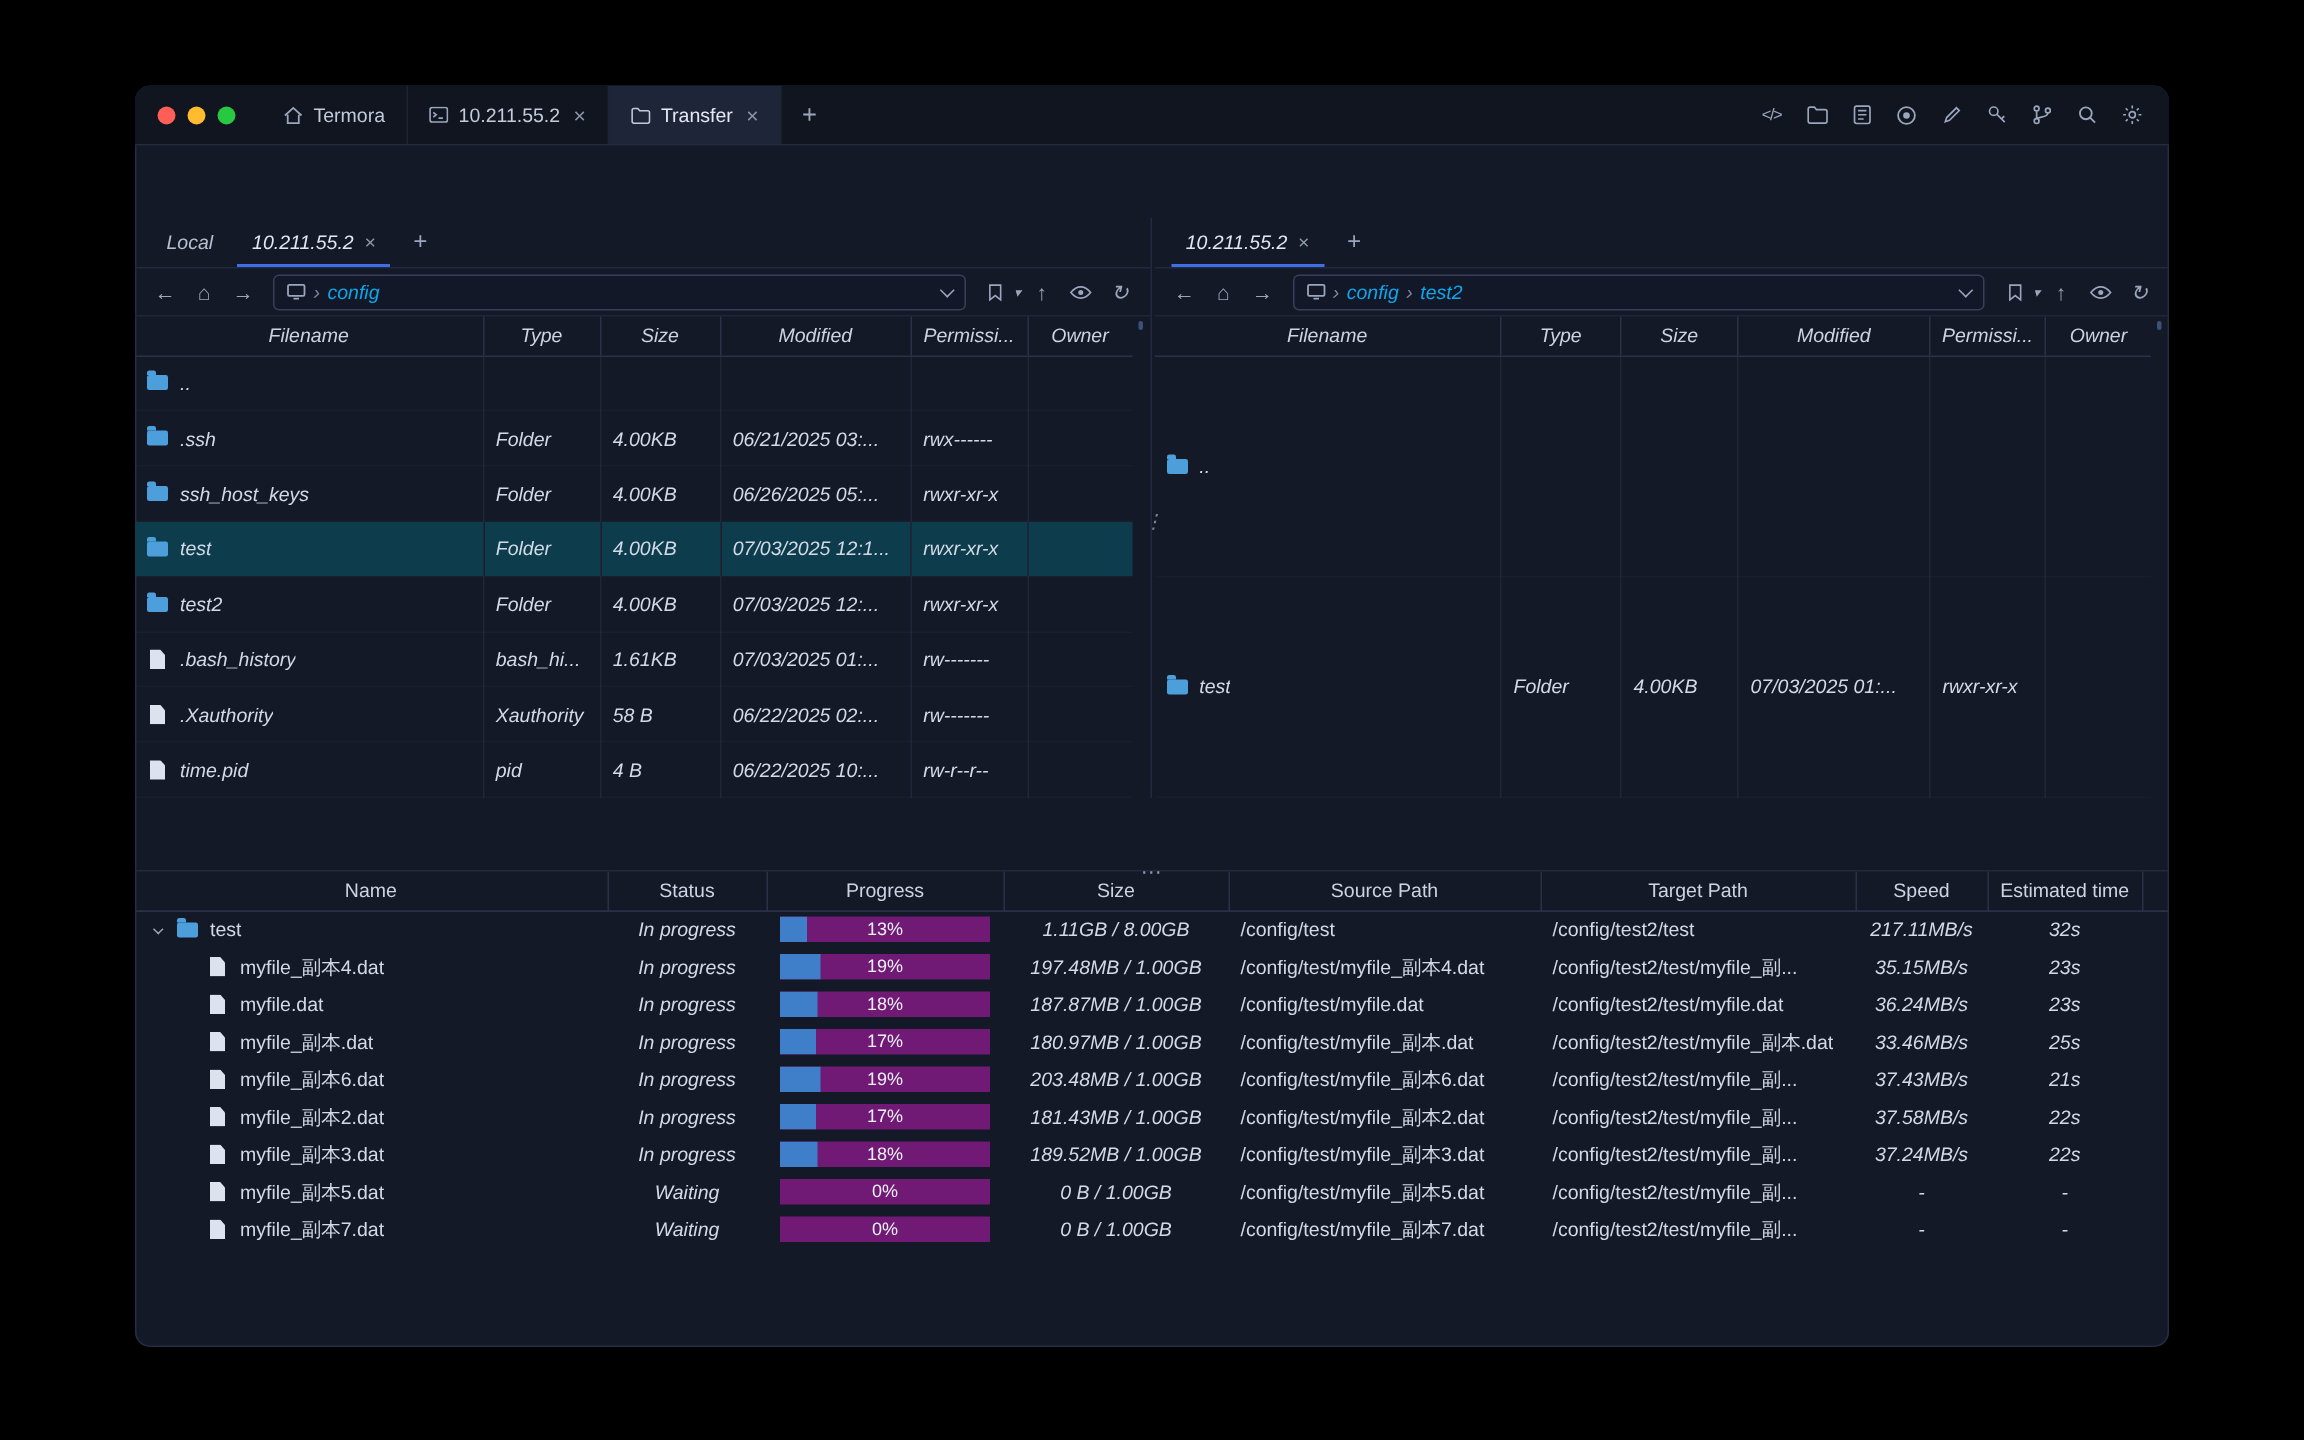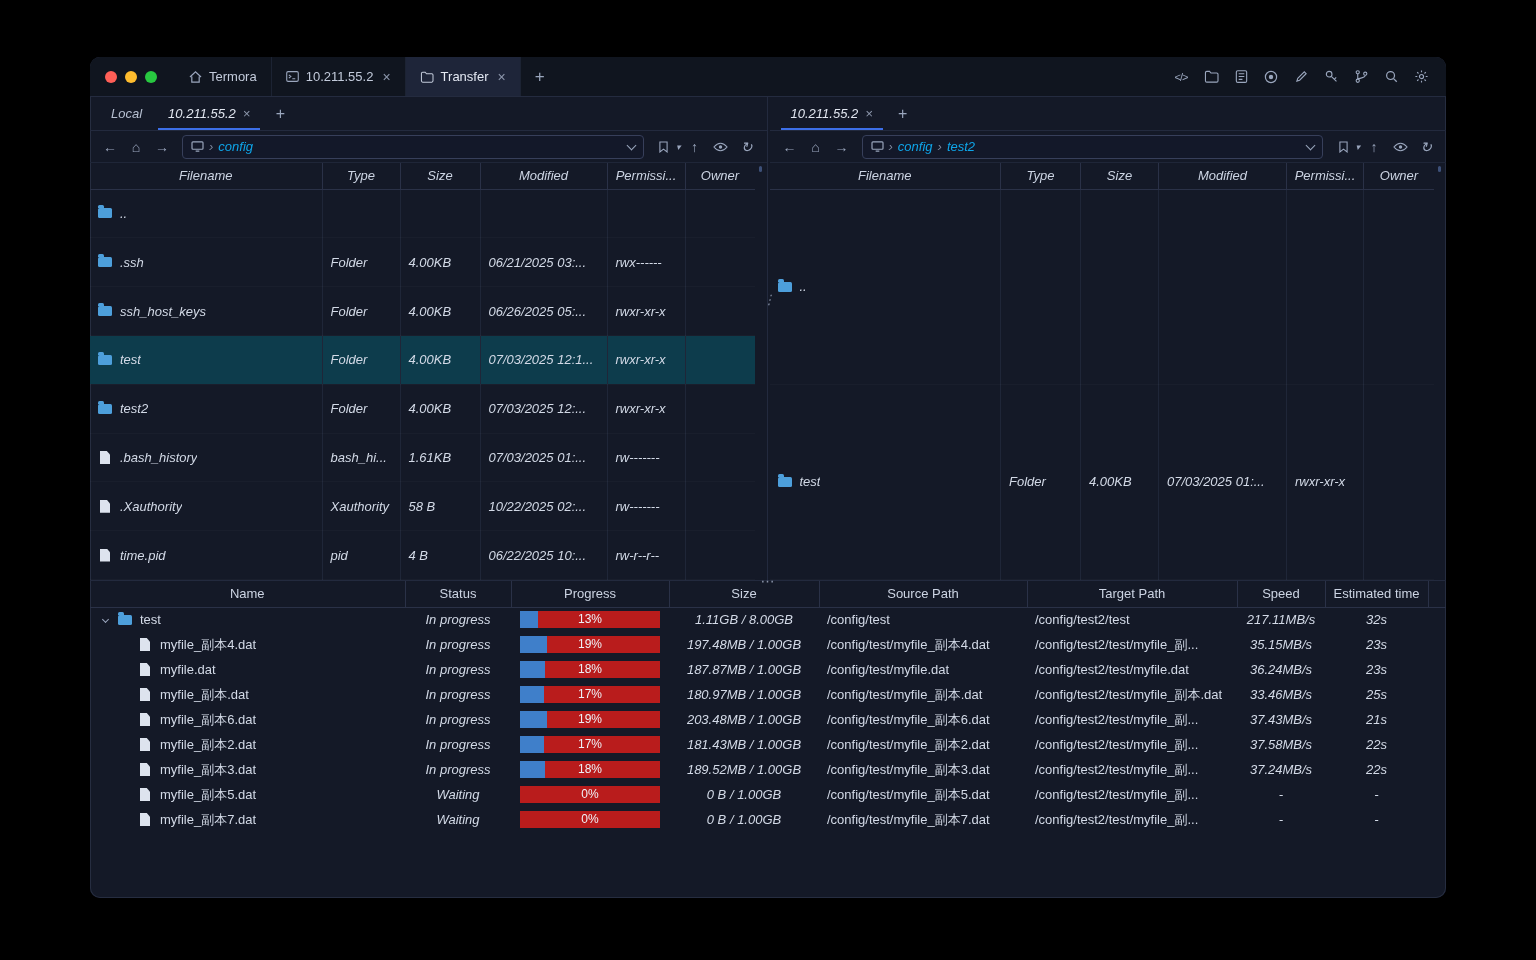--- a/index.html
+++ b/index.html
@@ -1,19 +1,19 @@
 <!DOCTYPE html>
 <html><head>
 <meta charset="utf-8">
 <style>
   * { box-sizing: border-box; margin: 0; padding: 0; }
   html,body { width:1536px; height:960px; background:#000; font-family:"Liberation Sans", sans-serif; }
   .window { position:absolute; left:90px; top:57px; width:1356px; height:841px;
     background:#141927; border-radius:10px; overflow:hidden; color:#d6dce8; font-size:13px;
-    display:flex; flex-direction:column; box-shadow: inset 0 0 0 1px #262d40, 0 25px 70px rgba(0,0,0,.8); }
+    display:flex; flex-direction:column; box-shadow: inset 0 0 0 1px #262d40, 0 25px 70px rgba(0,0,0,.8); gap: 48px; }
 
   
   .titlebar { height:40px; flex:0 0 40px; background:#10151f; display:flex; align-items:stretch; border-bottom:1px solid #242b3f; }
   .traffic { display:flex; align-items:center; gap:8px; padding:0 18px 0 15px; }
   .dot { width:12px; height:12px; border-radius:50%; display:inline-block; }
   .dot.r{background:#ff5f57}.dot.y{background:#febc2e}.dot.g{background:#28c840}
   .app-tabs { display:flex; align-items:stretch; }
   .app-tab { display:flex; align-items:center; gap:7px; padding:0 14px; color:#c3cbdb; border-right:1px solid #1c2333; position:relative; cursor:default; }
   .app-tab.active { background:#1e2539; color:#e4e9f3; }
   .app-tab .x { color:#8d97ac; font-size:14px; margin-left:2px; }
@@ -67,21 +67,21 @@
   
   .transfer { flex:0 0 318px; border-top:1px solid #232a3e; position:relative; display:flex; flex-direction:column; }
   .split-handle { position:absolute; top:-8px; left:50%; transform:translateX(-50%); color:#8b95aa; font-size:14px; letter-spacing:1px; padding:0 6px; }
   .transfer th { border-bottom:1px solid #2a3147; }
   .transfer td { border-right:none; border-bottom:none; }
   .t-name { display:flex; align-items:center; gap:8px; min-width:0; }
   .t-name.d0 { padding-left:2px; }
   .t-name.d1 { padding-left:40px; }
   .expander { flex:0 0 10px; display:inline-flex; align-items:center; justify-content:center; }
   .c-center { text-align:center;font-style:italic; }
-  .ptrack { position:relative; height:17px; background:#b91c1c; margin:0 1px; overflow:hidden; }
+  .ptrack { position:relative; height:17px; background:#701a75; margin:0 1px; overflow:hidden; }
   .pfill { position:absolute; left:0; top:0; bottom:0; background:#3f7fca; }
   .plabel { position:relative; text-align:center; line-height:17px; font-size:12px; color:#eef2f8; }
 
   svg { display:block; }
 </style>
 </head>
 <body>
 
 <div class="window">
 
@@ -334,21 +334,21 @@
             </tr>
             <tr class="frow">
               <td>
                   <span class="ncell">
                     <span class="fileic"></span>
                     <span class="nm">.Xauthority</span>
                   </span>
                 </td>
               <td>Xauthority</td>
                 <td>58 B</td>
-                <td>10/22/2025 02:...</td>
+                <td>06/22/2025 02:...</td>
                 <td>rw-------</td>
                 <td></td>
             </tr>
             <tr class="frow">
               <td>
                   <span class="ncell">
                     <span class="fileic"></span>
                     <span class="nm">time.pid</span>
                   </span>
                 </td>

